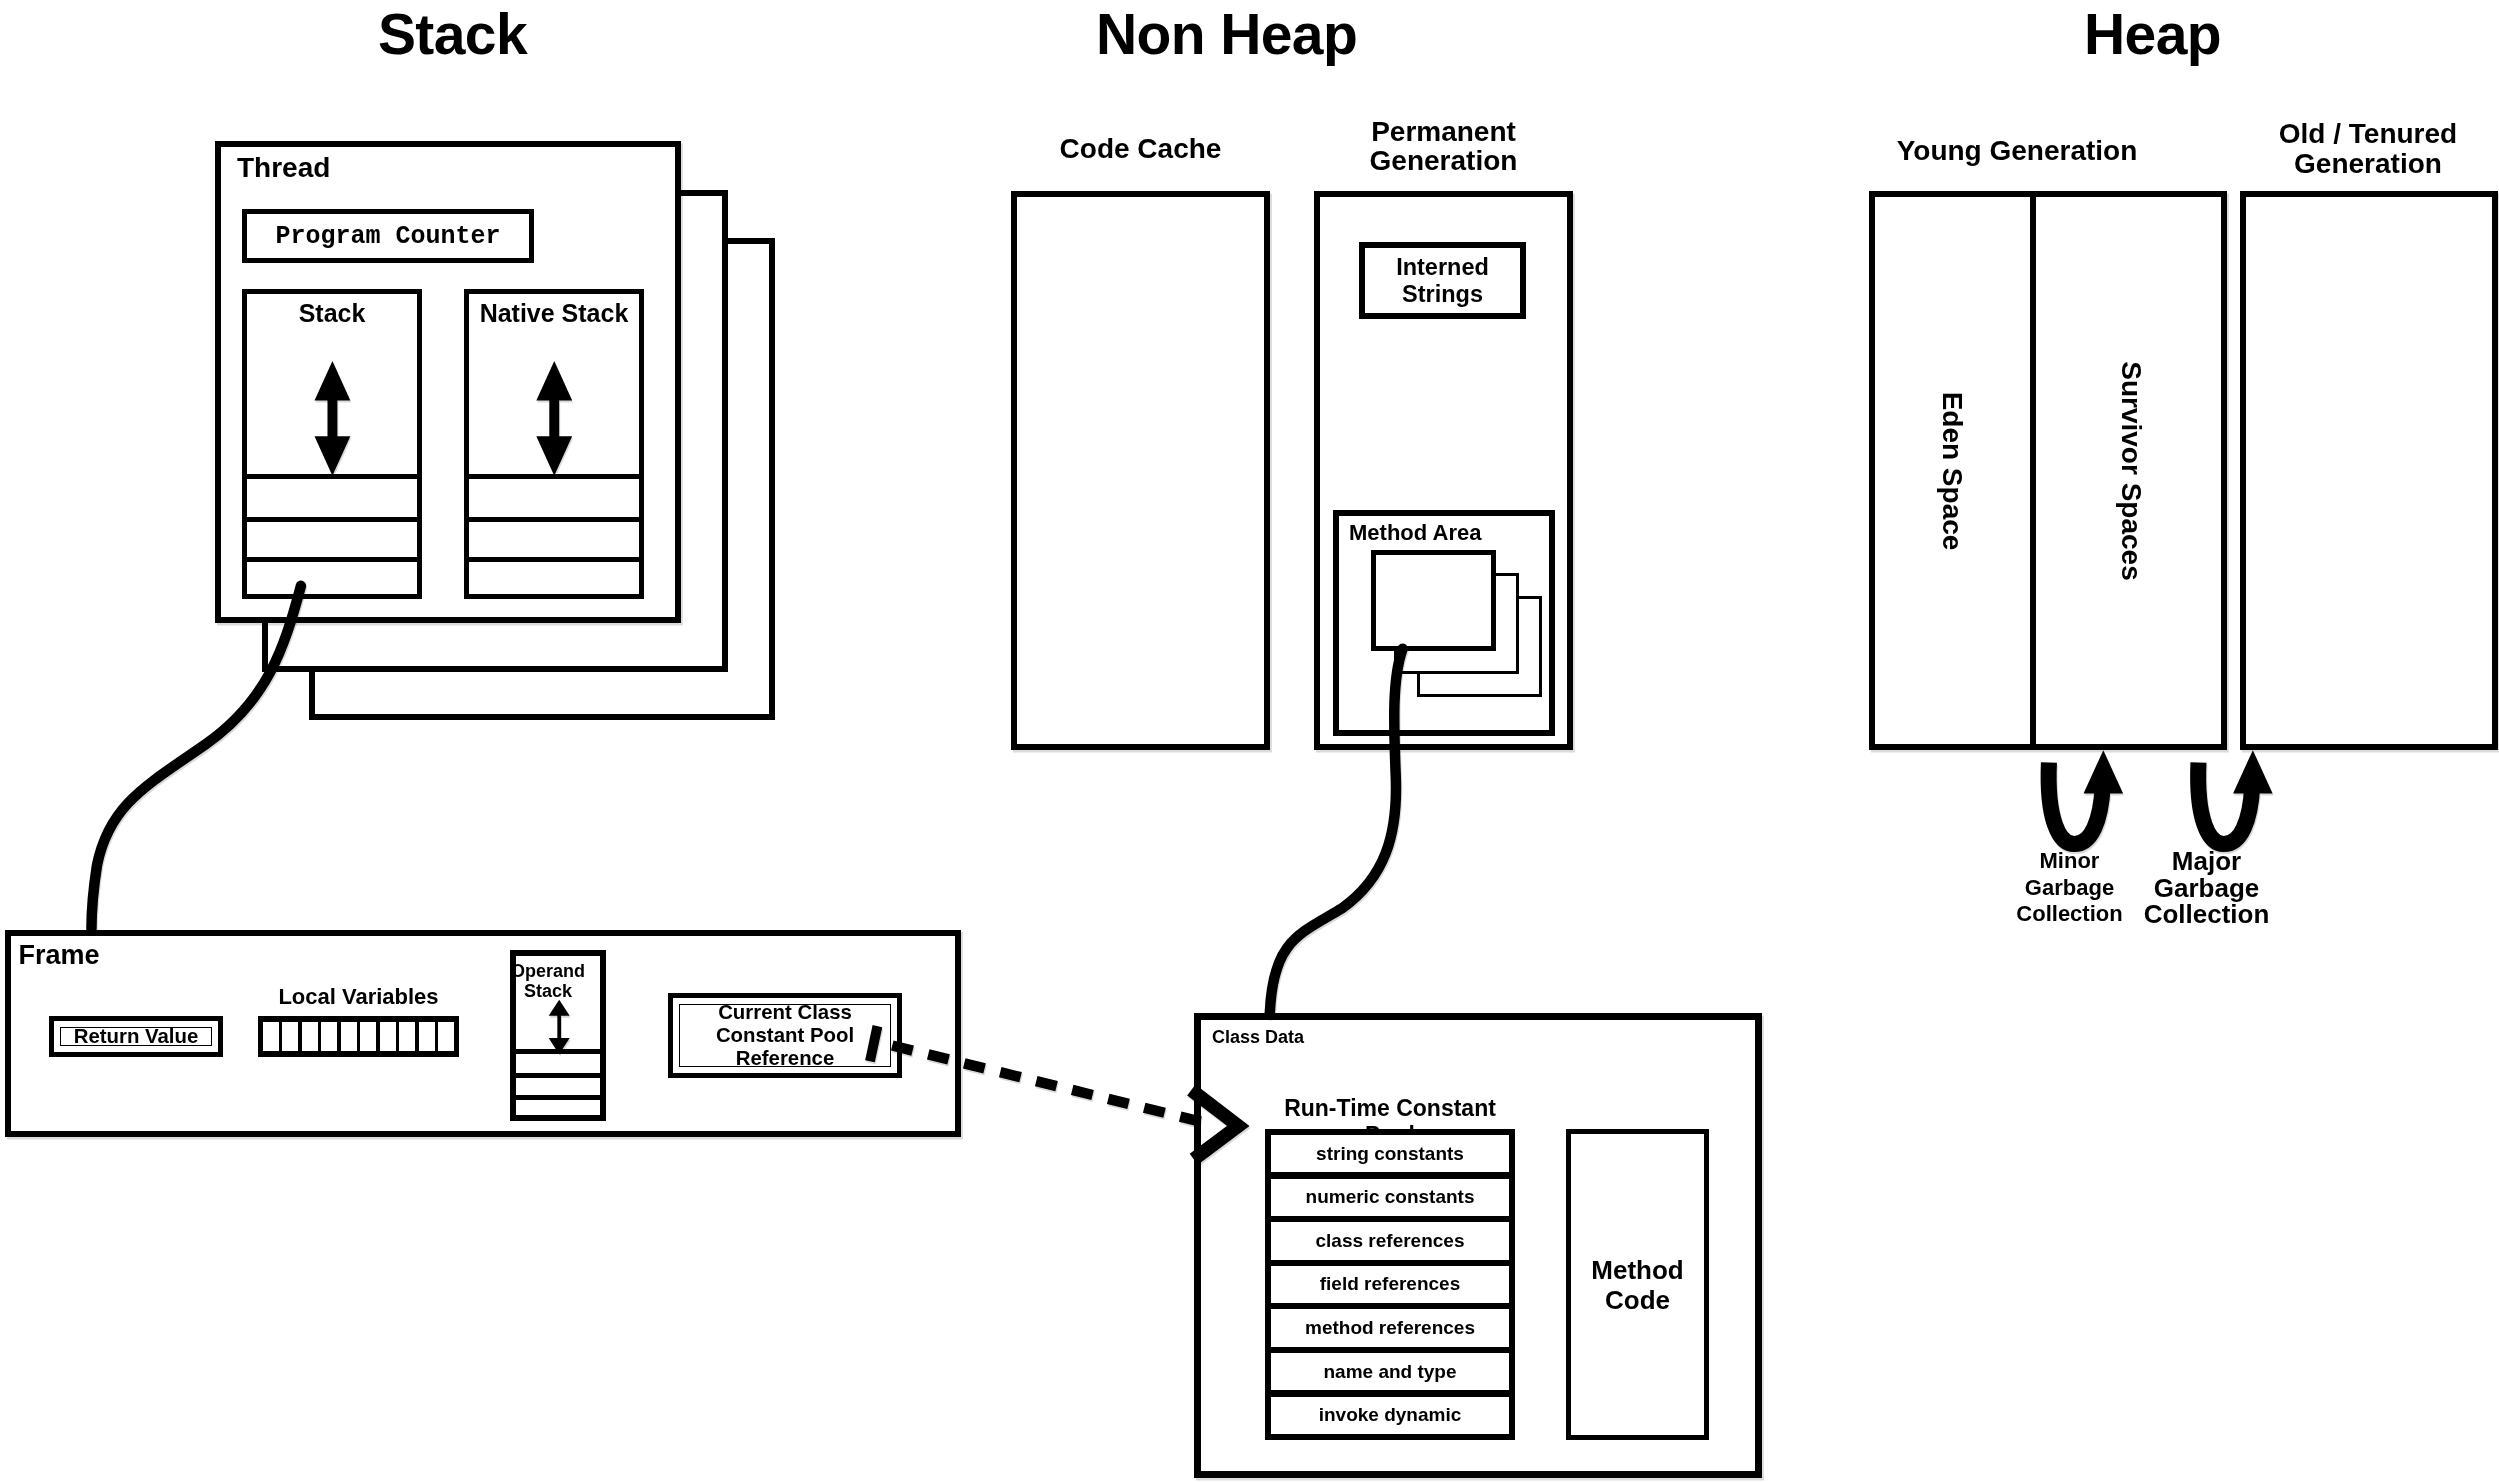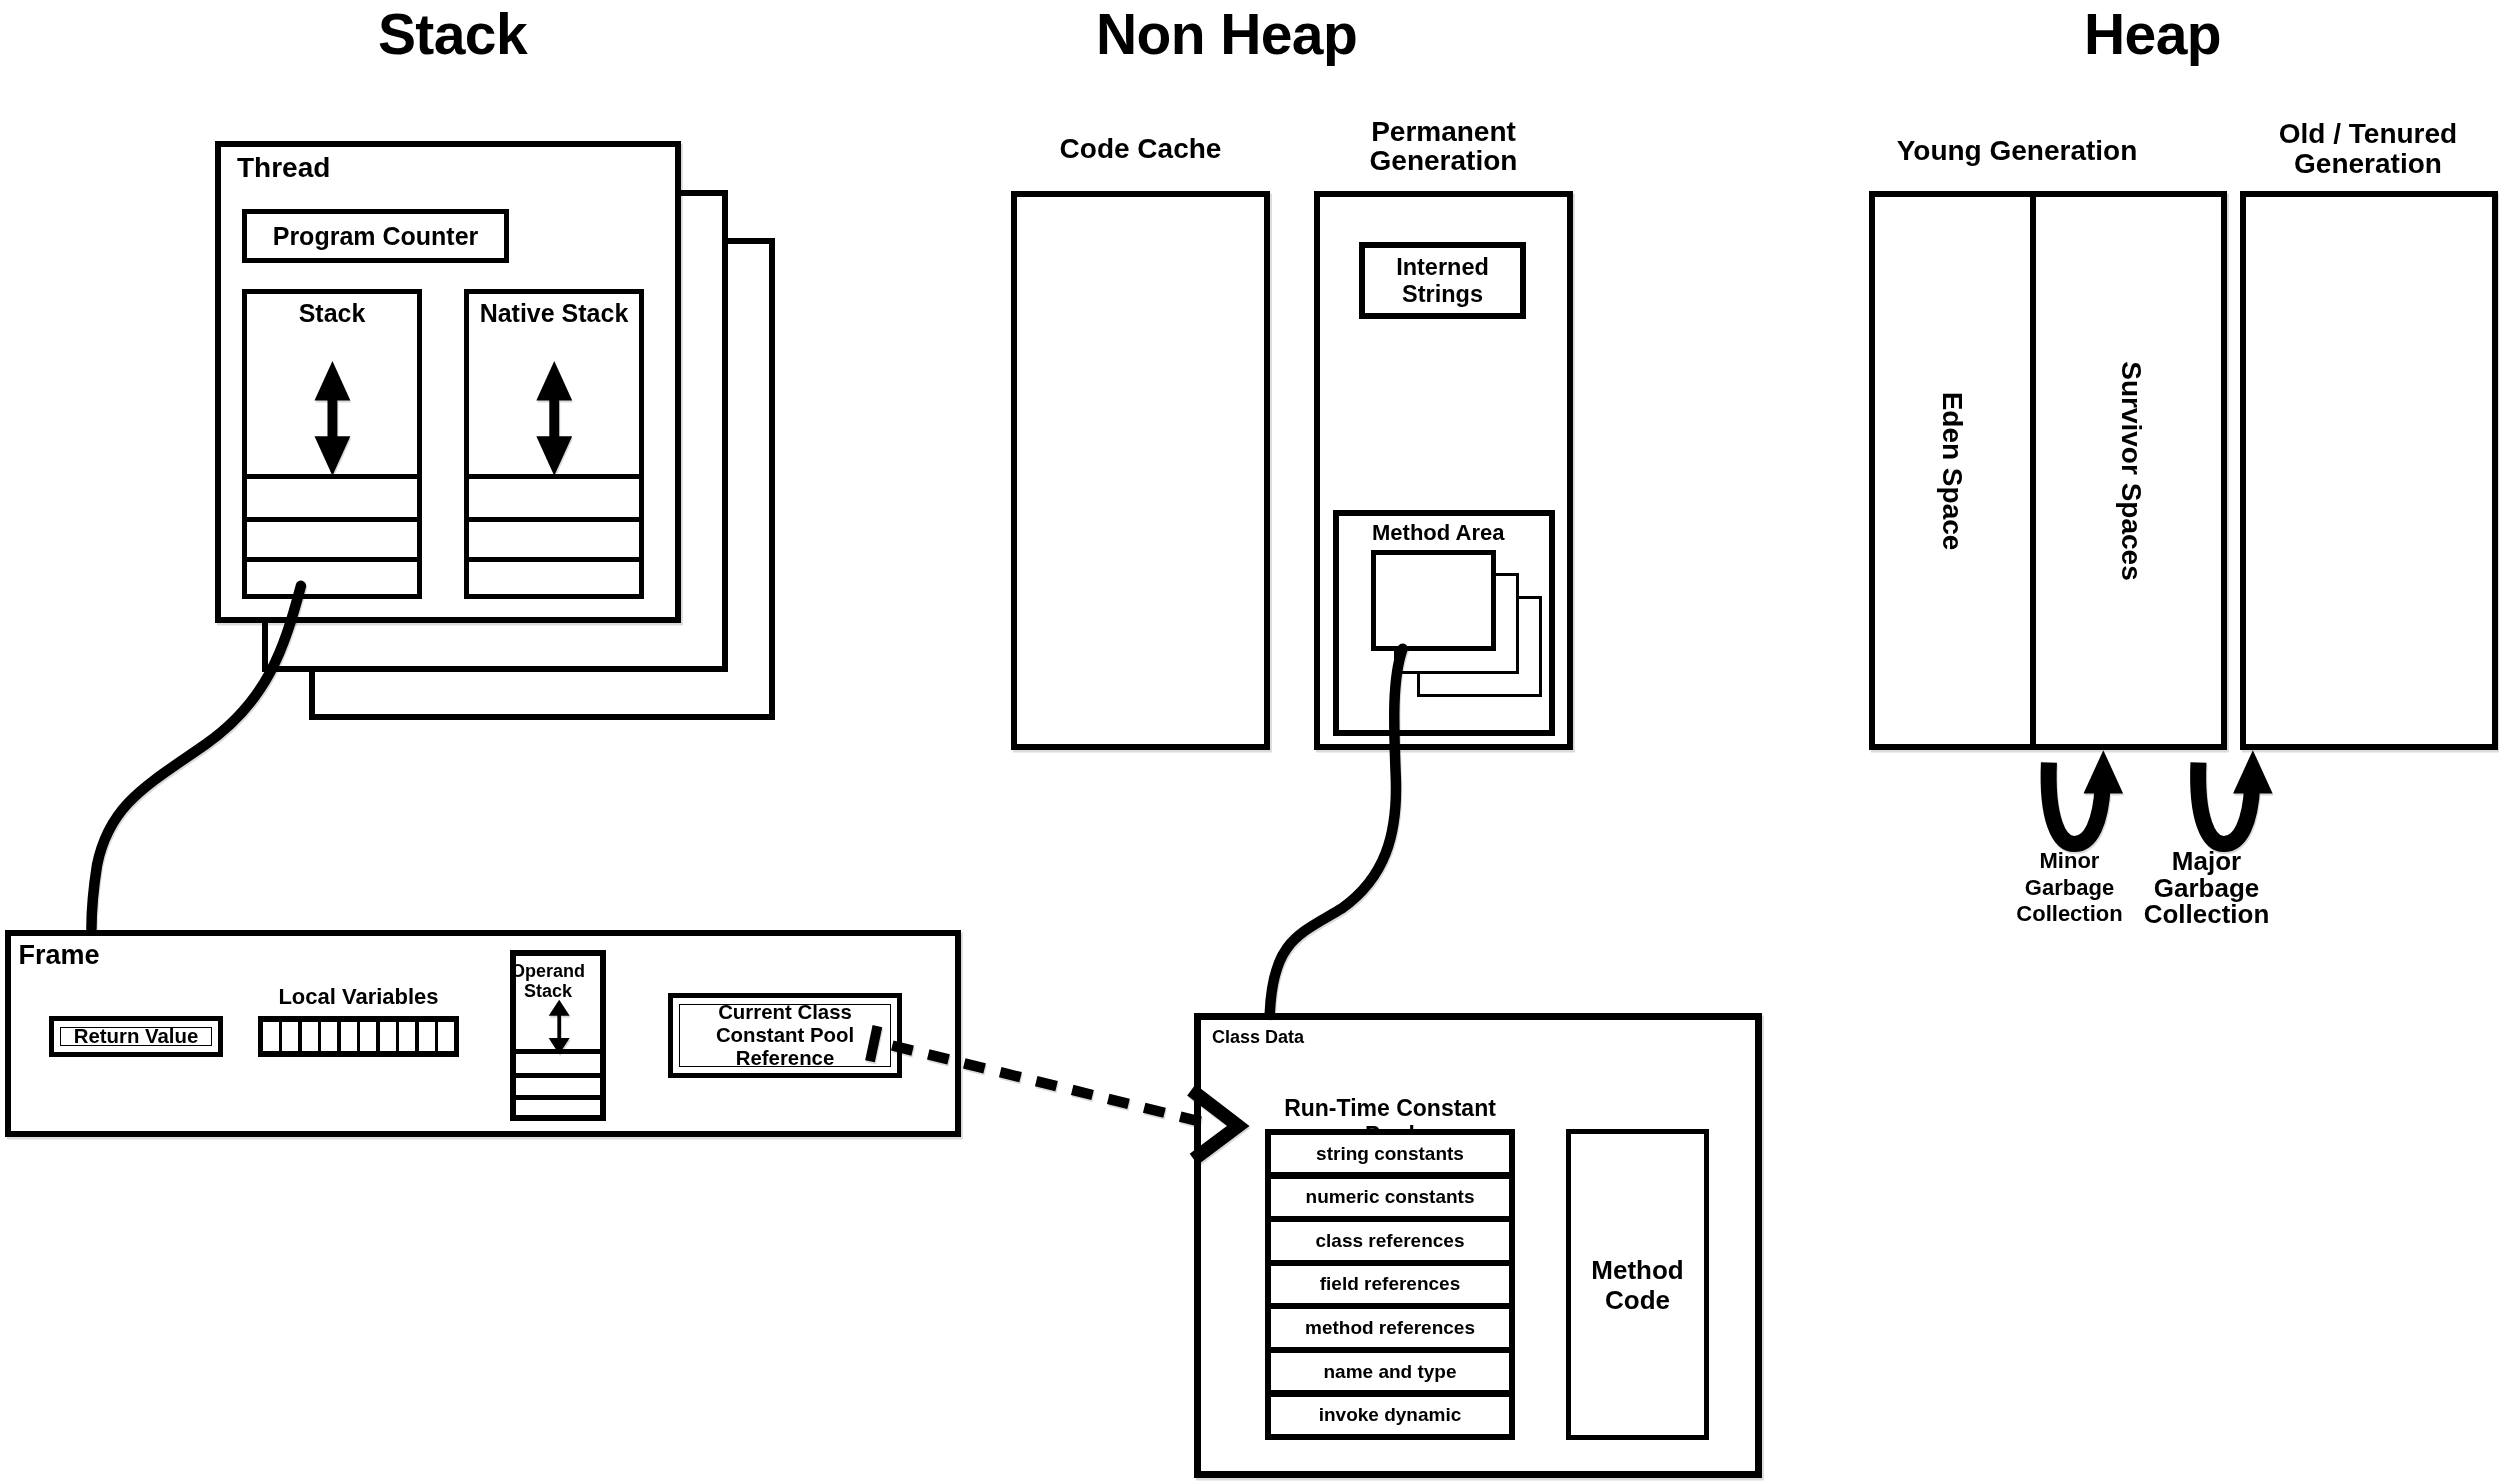--- a/index.html
+++ b/index.html
@@ -37,21 +37,21 @@
 
   <div class="abs title center" style="left:298px;top:1.2px;width:309px;">Stack</div>
   <div class="abs title center" style="left:1998px;top:1.2px;width:309px;">Heap</div>
   <div class="abs title center" style="left:1072px;top:1.2px;width:309px;">Non Heap</div>
 
   <div class="abs box" style="left:309px;top:238px;width:466px;height:482px;"></div>
   <div class="abs box" style="left:262px;top:190px;width:466px;height:482px;"></div>
   <div class="abs box sh" style="left:215px;top:141px;width:466px;height:482px;"></div>
   <div class="abs lbl" style="left:237px;top:152px;font-size:28px;">Thread</div>
 
-  <div class="abs box flexc" style="left:242px;top:209px;width:267px;height:54px;border-width:5px;">
+  <div class="abs box flexc" style="left:242px;top:209px;width:292px;height:54px;border-width:5px;font-family:Liberation Mono, monospace;">
     <span class="lbl" style="font-size:25px;">Program Counter</span>
   </div>
 
   <div class="abs box" style="left:242px;top:289px;width:180px;height:310px;border-width:5px;"></div>
   <div class="abs lbl center" style="left:242px;top:299px;width:180px;font-size:25px;">Stack</div>
   <div class="rowline" style="left:247px;top:474px;width:171px;height:5px;"></div>
   <div class="rowline" style="left:247px;top:517px;width:171px;height:5px;"></div>
   <div class="rowline" style="left:247px;top:557px;width:171px;height:5px;"></div>
 
   <div class="abs box" style="left:464px;top:289px;width:180px;height:310px;border-width:5px;"></div>
@@ -104,21 +104,21 @@
   <div class="abs sechead center pre" style="left:1314px;top:117px;width:259px;line-height:29px;">Permanent
 Generation</div>
   <div class="abs box sh" style="left:1314px;top:191px;width:259px;height:559px;"></div>
 
   <div class="abs box flexc" style="left:1359px;top:242px;width:167px;height:77px;">
     <span class="lbl center pre" style="font-size:23.5px;line-height:27px;">Interned
 Strings</span>
   </div>
 
   <div class="abs box" style="left:1333px;top:510px;width:222px;height:226px;"></div>
-  <div class="abs lbl" style="left:1349px;top:520px;font-size:22px;margin-left:23px;">Method Area</div>
+  <div class="abs lbl" style="left:1349px;top:520px;font-size:22px;">Method Area</div>
   <div class="abs box" style="left:1417px;top:596px;width:125px;height:101px;border-width:3.7px;"></div>
   <div class="abs box" style="left:1394px;top:573px;width:125px;height:101px;border-width:3.7px;"></div>
   <div class="abs box" style="left:1371px;top:550px;width:125px;height:101px;border-width:5.6px;"></div>
 
   <div class="abs box sh" style="left:1194px;top:1013px;width:568px;height:465px;border-width:7.4px;"></div>
   <div class="abs lbl" style="left:1212px;top:1027px;font-size:18px;">Class Data</div>
   <div class="abs lbl center" style="left:1265px;top:1095px;width:250px;font-size:23px;">Run-Time Constant Pool</div>
 
   <div class="abs pool" style="left:1265px;top:1129px;width:250px;height:311px;">
     <div class="prow">string constants</div>

